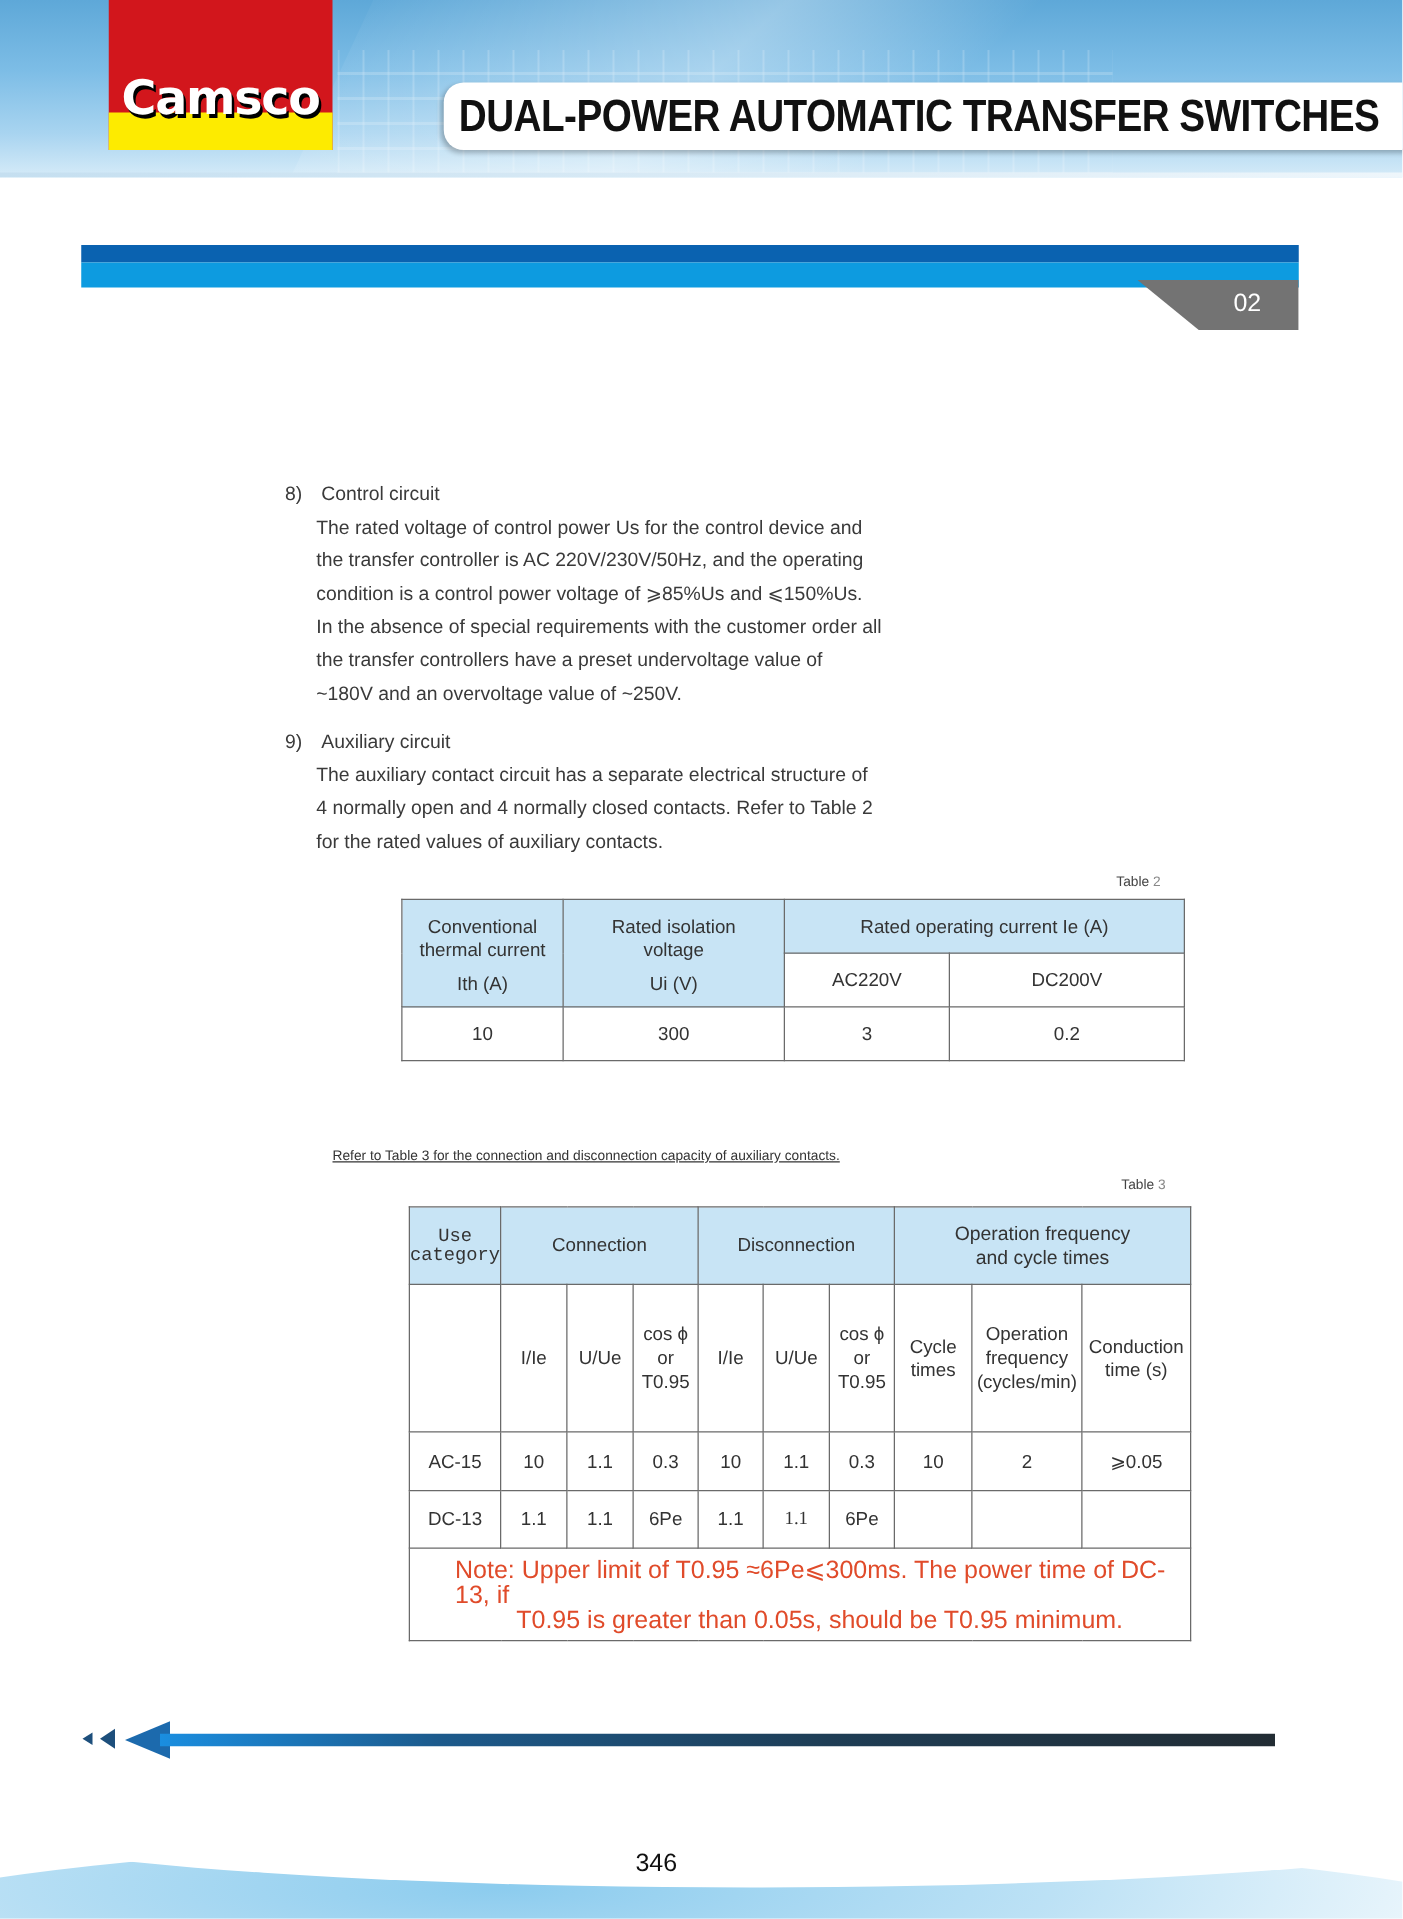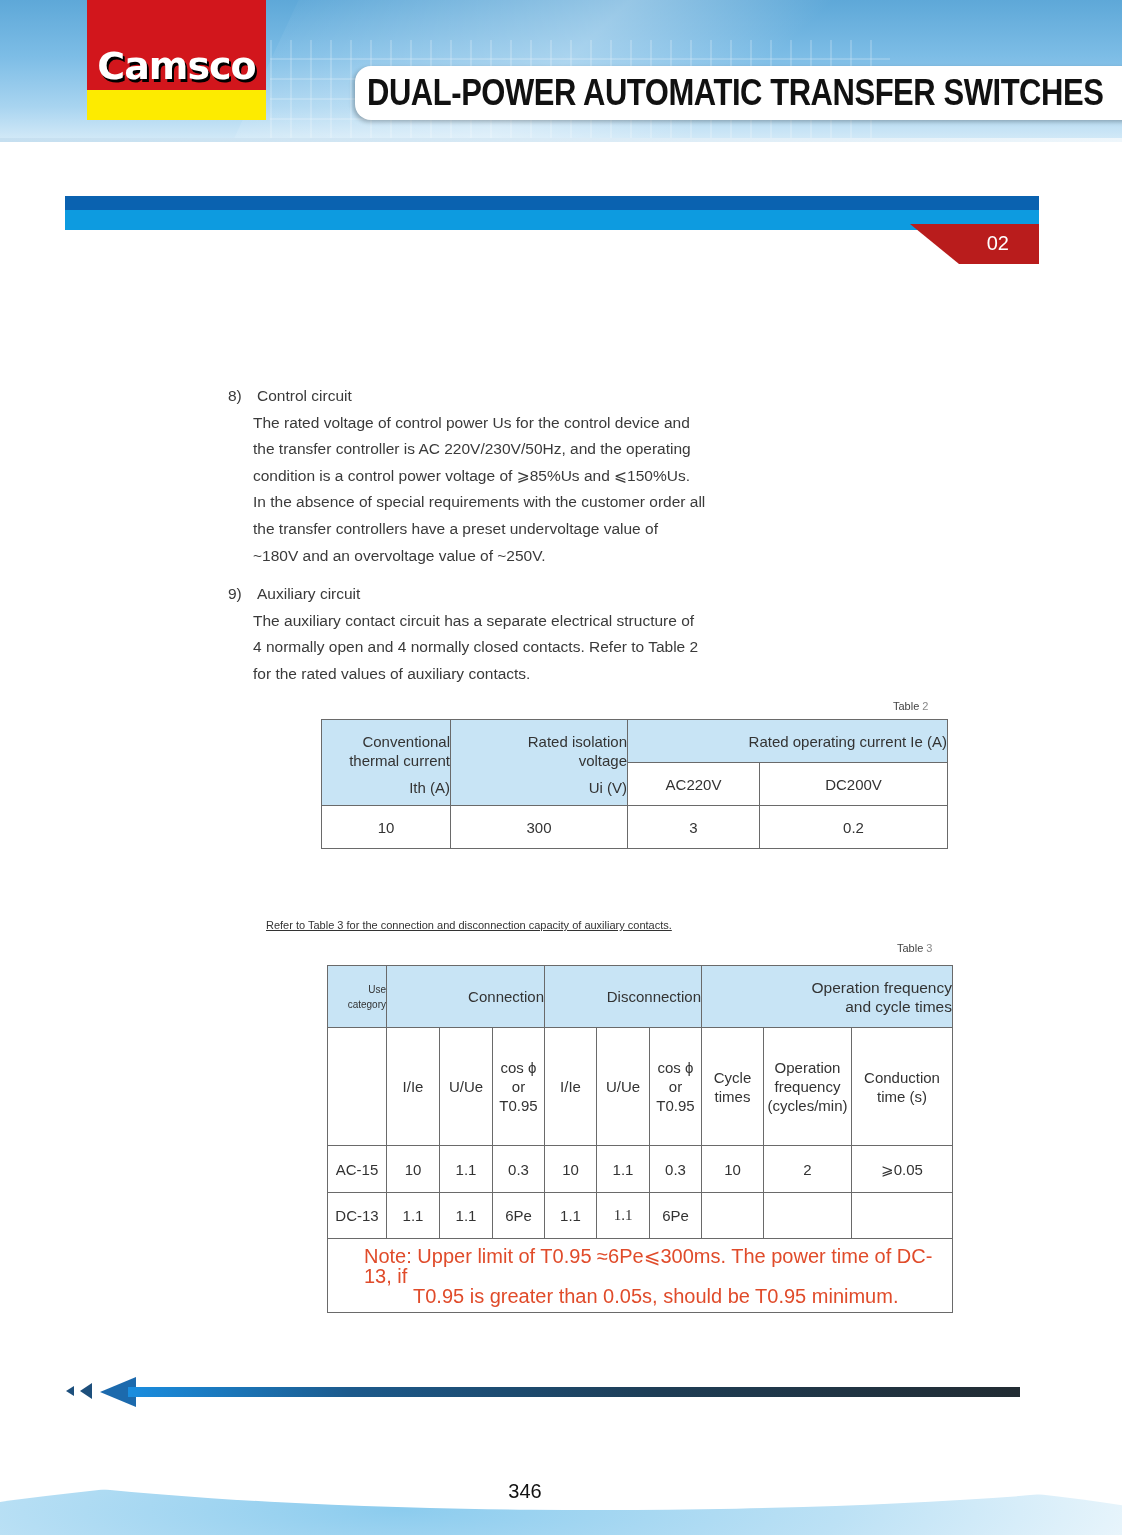--- a/index.html
+++ b/index.html
@@ -30,60 +30,60 @@
     background: linear-gradient(90deg, #c5dff0, #eef6fb);
   }
   .logo {
     position: absolute; left: 87px; top: 0; width: 179px; height: 120px;
     background: #d2161c;
   }
   .logo .yellow {
     position: absolute; left: 0; top: 90px; width: 179px; height: 30px; background: #fdeb00;
   }
   .logo .wordmark {
-    position: absolute; left: 6px; top: 44px; width: 167px; text-align: center;
+    position: absolute; left: 6px; top: 56px; width: 167px; text-align: center;
     font-family: "DejaVu Sans", sans-serif; font-weight: bold; font-size: 38px;
     color: #ffffff; letter-spacing: -1px;
     text-shadow: 2px 3px 0 #000;
   }
   .title-pill {
     position: absolute; left: 355px; top: 66px; width: 790px; height: 54px;
     background: #ffffff; border-radius: 16px 0 0 16px;
     box-shadow: -2px 2px 4px rgba(0,0,0,0.25);
   }
   .title-pill .title {
     position: absolute; left: 12px; top: 6px; white-space: nowrap;
     font-family: "Liberation Sans", sans-serif; font-weight: bold; font-size: 36px;
     color: #111; transform: scaleX(0.86); transform-origin: left center; letter-spacing: -0.5px;
   }
 
   
   .band-dark { position: absolute; left: 65px; top: 196px; width: 974px; height: 14px; background: #0a62b0; }
   .band-light { position: absolute; left: 65px; top: 210px; width: 974px; height: 20px; background: #0d9be0; }
   .band-tab {
     position: absolute; left: 910px; top: 224px; width: 129px; height: 40px;
-    background: #b91c1c;
+    background: #737373;
     clip-path: polygon(0 0, 100% 0, 100% 100%, 38% 100%);
   }
   .band-tab .num {
     position: absolute; right: 30px; top: 8px; color: #ffffff; font-size: 20px;
   }
 
   
   .section { position: absolute; left: 228px; font-size: 15.5px; color: #3a3a3a; line-height: 26.6px; }
   .section .heading { display: flex; }
   .section .heading .n { width: 29px; }
   .section .para { padding-left: 25px; white-space: nowrap; }
 
   .table-caption { position: absolute; font-size: 11px; color: #444; }
   .table-caption .cnum { color: #888; }
 
   table { position: absolute; border-collapse: collapse; font-size: 15px; color: #333; }
   td { border: 1.5px solid #6a6a6a; text-align: center; vertical-align: middle; line-height: 19px; }
-  td.hd { background: #c8e4f5; text-align: right; }
+  td.hd { background: #c8e4f5; }
 
   .note { color: #e04b2a; text-align: left; padding-left: 36px; font-size: 20px; line-height: 20px; }
   .note .l2 { padding-left: 49px; display: block; }
 
   
   .arrow-bar {
     position: absolute; left: 128px; top: 1387px; width: 892px; height: 10px;
     background: linear-gradient(90deg, #1a8ee0 0%, #1c5a8c 25%, #1e3d55 60%, #222c33 100%);
   }
   .arrow { position: absolute; width: 0; height: 0; border-style: solid; border-color: transparent; }
@@ -193,21 +193,21 @@
 
 <div class="table-caption" style="left:266px; top:919px; color:#333;text-decoration:underline;">Refer to Table 3 for the connection and disconnection capacity of auxiliary contacts.</div>
 <div class="table-caption" style="left:897px; top:942px;">
   <span>Table</span>
   <span class="cnum">3</span>
 </div>
 
 <table style="left:327px; top:965px; width:626px;">
   <tbody>
       <tr style="height:62px;">
-    <td class="hd" style="width:59px; font-size:10px; line-height:15px;">
+    <td class="hd" style="width:59px; font-size:15px; line-height:15px;font-family:Liberation Mono, monospace;">
       <div>Use</div>
       <div>category</div>
     </td>
     <td class="hd" colspan="3">Connection</td>
     <td class="hd" colspan="3">Disconnection</td>
     <td class="hd" colspan="3" style="font-size:15.5px;">
       <div>Operation frequency</div>
       <div>and cycle times</div>
     </td>
   </tr>

